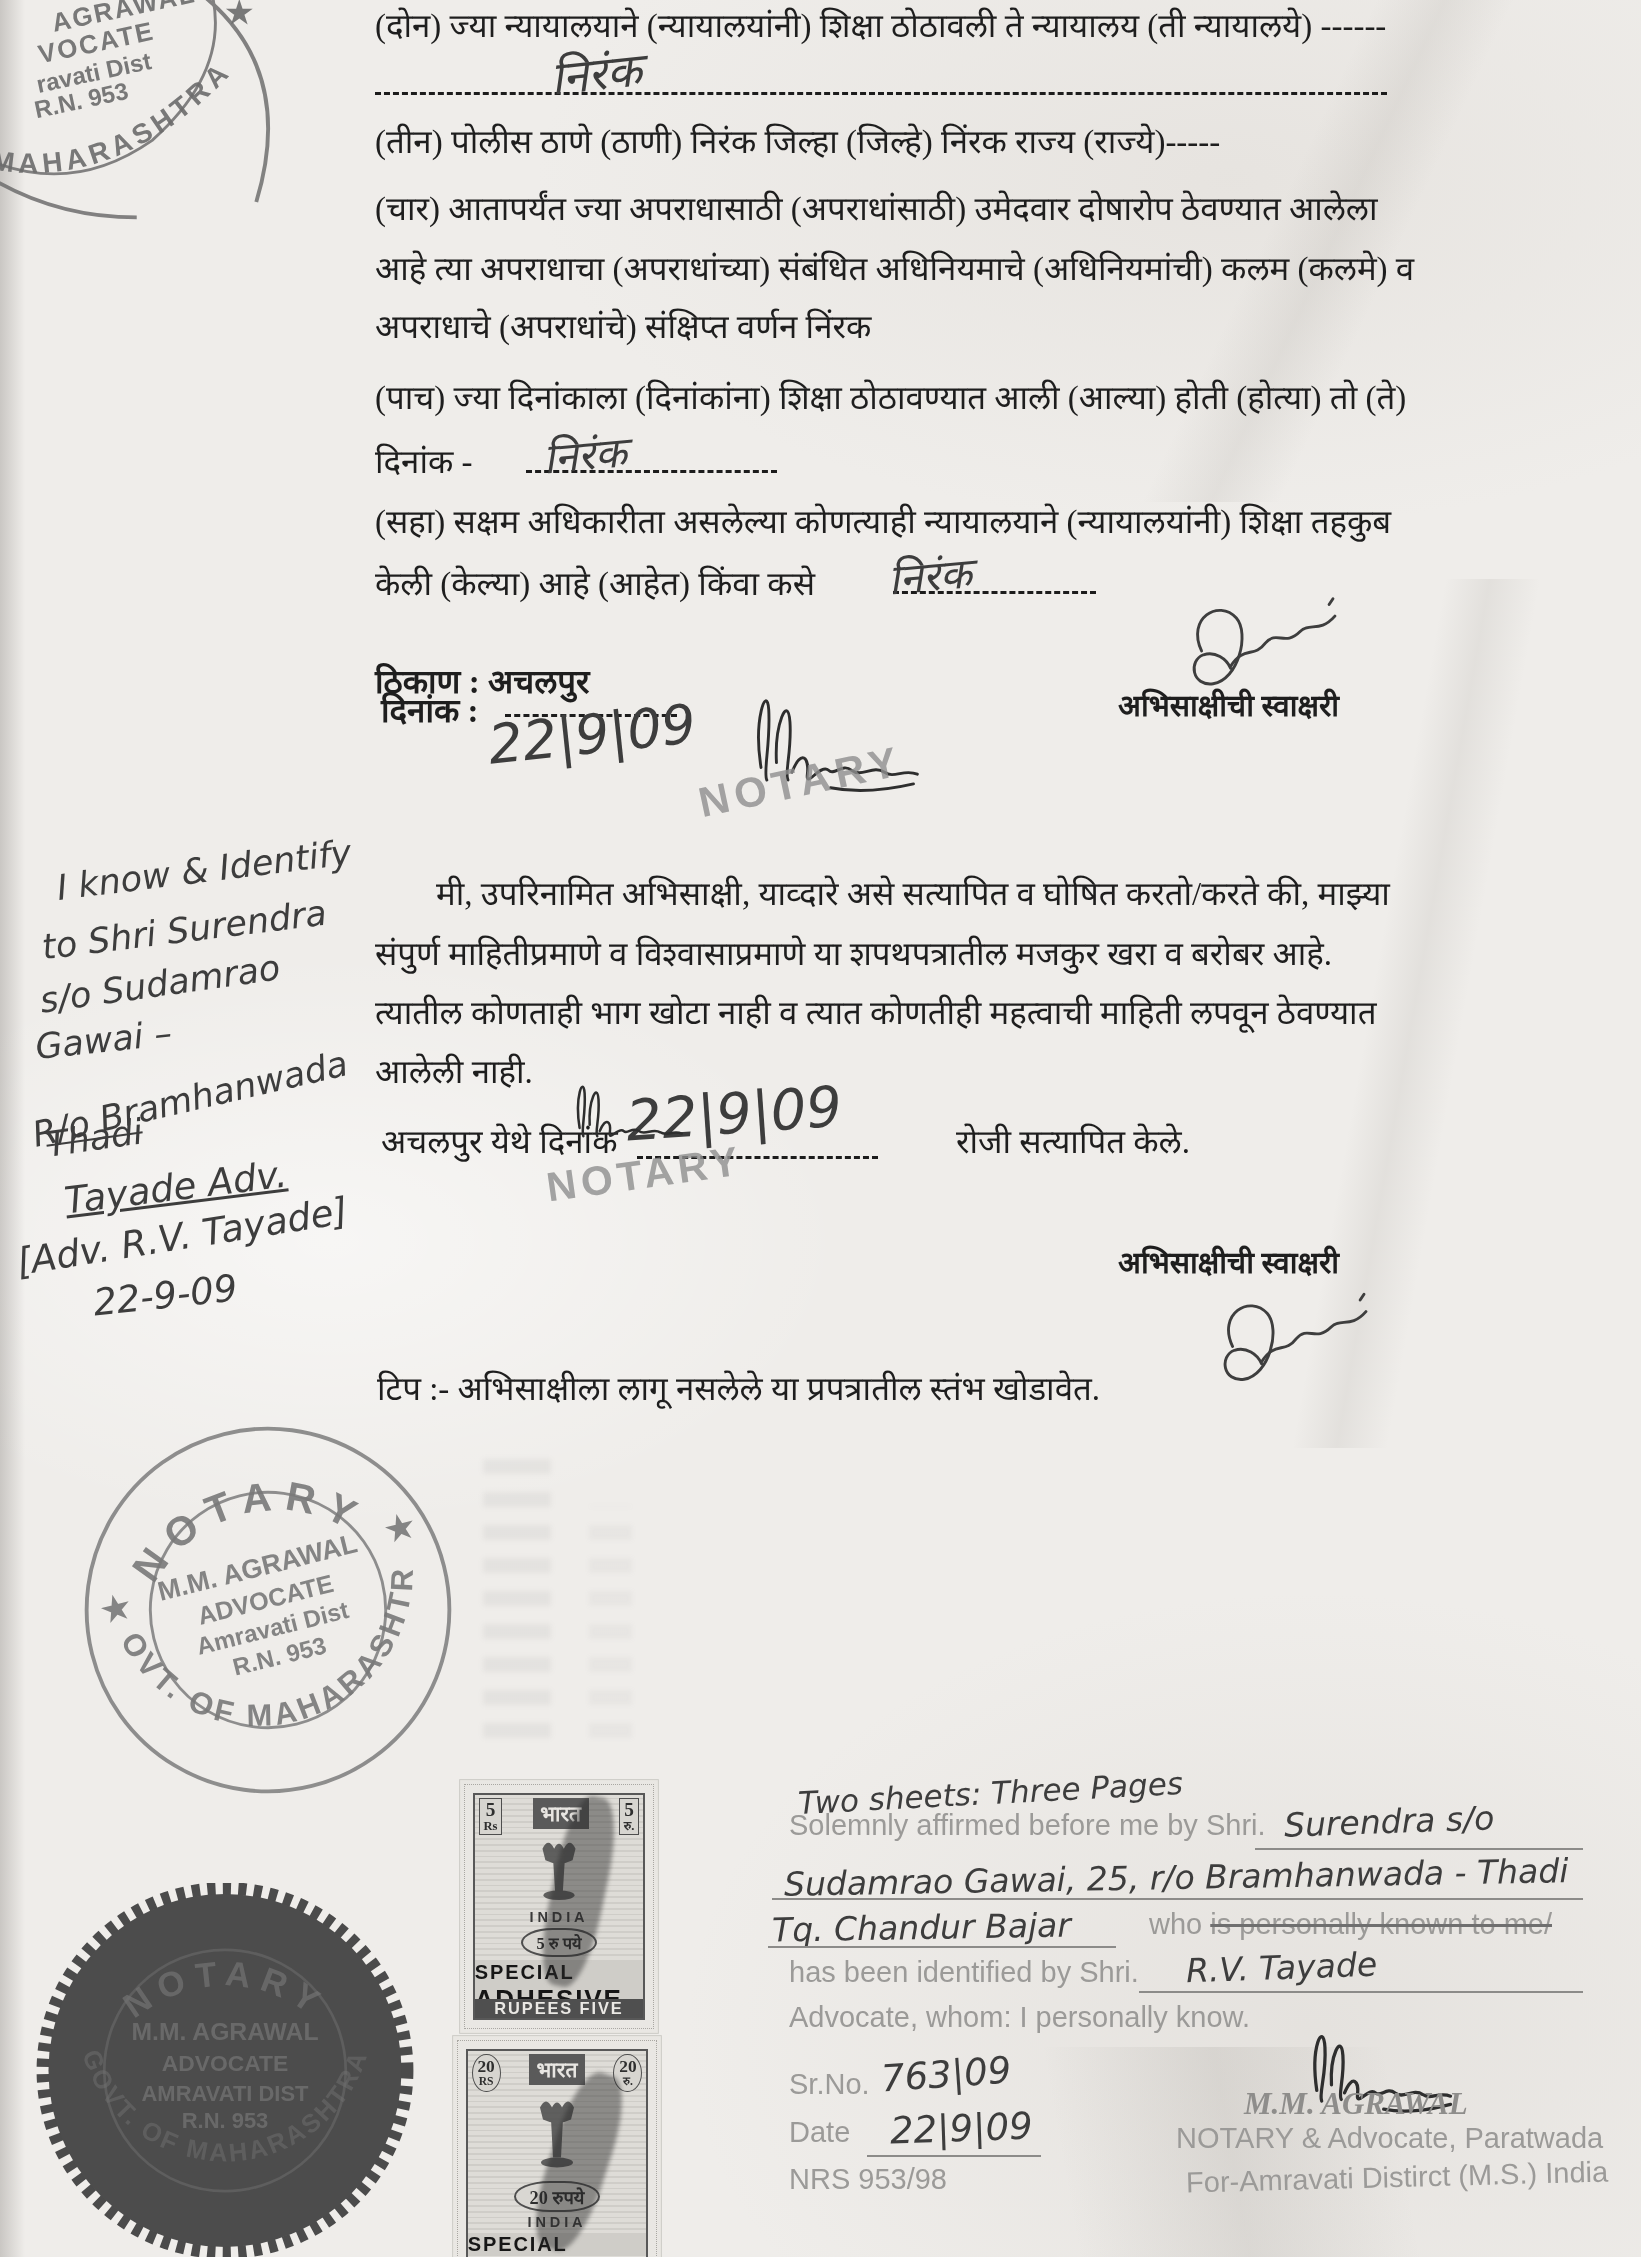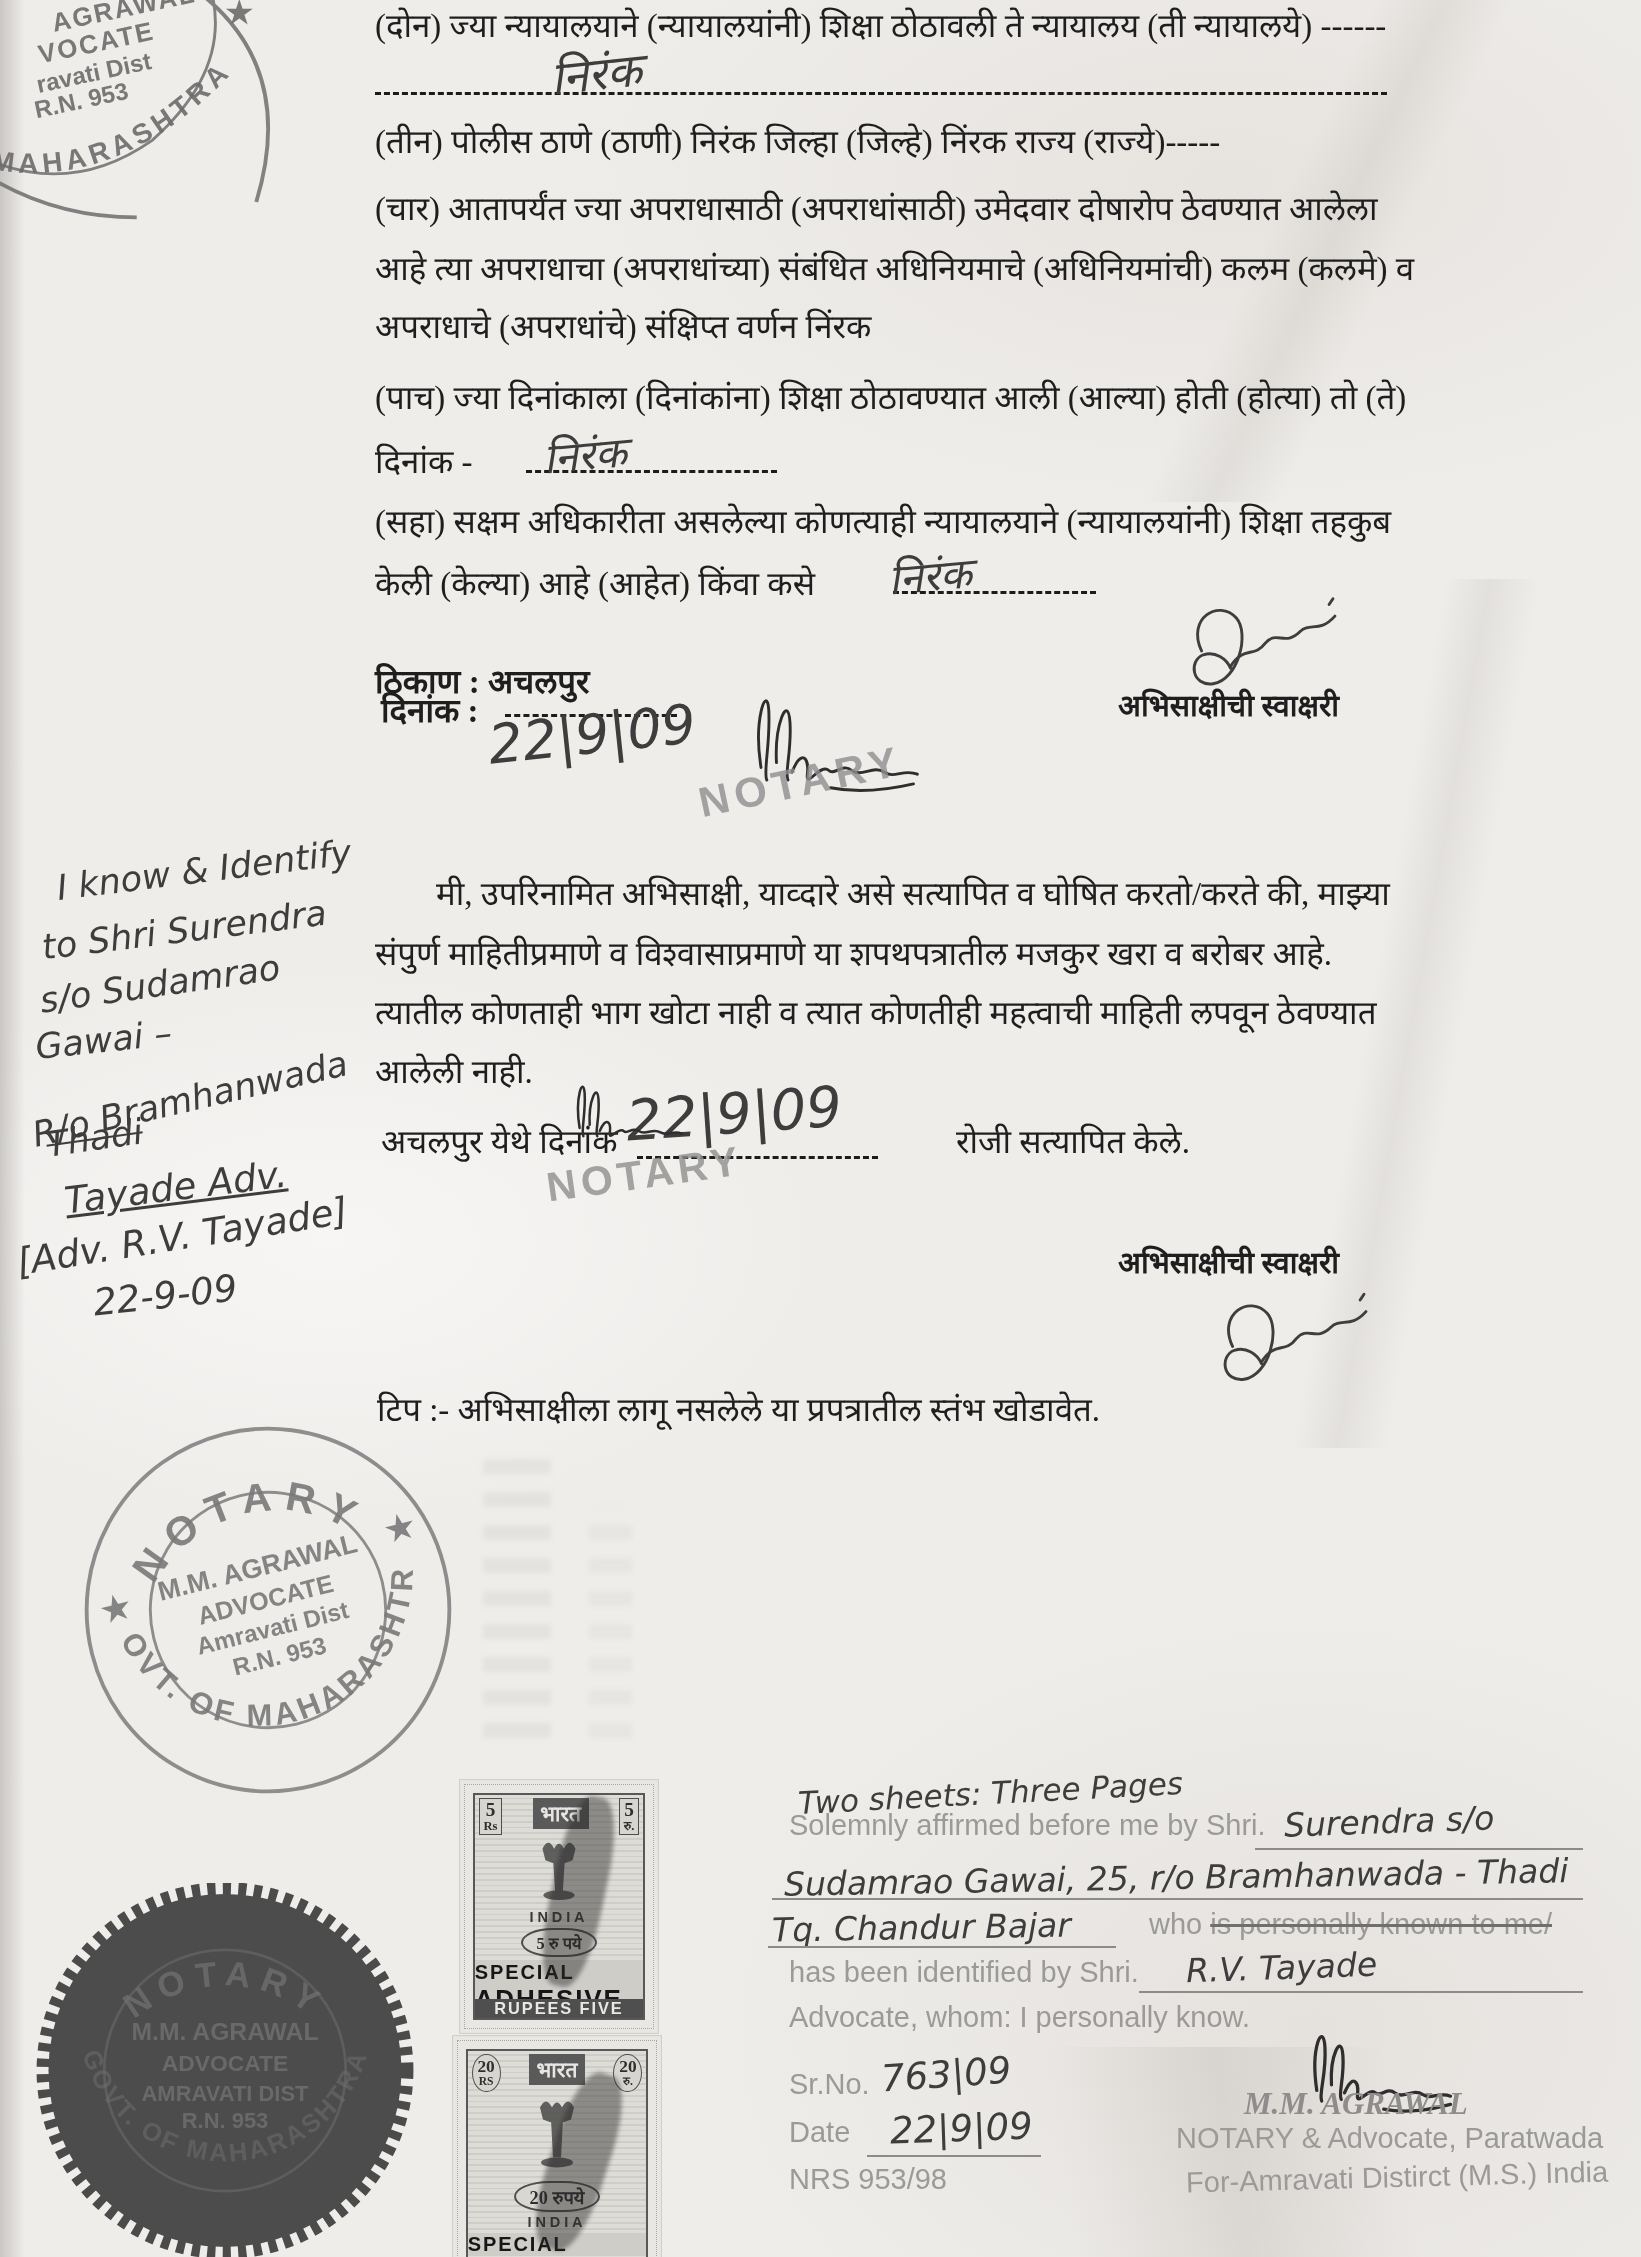--- a/index.html
+++ b/index.html
@@ -132,21 +132,21 @@
 
   <div class="pline bold" style="left:1118px;top:1244px;font-size:30px;">अभिसाक्षीची स्वाक्षरी</div>
   <svg class="sig" style="left:1190px;top:1276px;" width="203" height="135" viewBox="0 0 210 118">
     <g stroke="#3e3e3e" stroke-width="3" fill="none" stroke-linecap="round">
       <path d="M44,62 C28,28 62,8 80,28 C94,44 82,92 56,96 C34,99 30,72 46,66 C58,62 70,70 74,80"></path>
       <path d="M74,78 C88,56 98,70 110,54 C122,40 130,58 146,42 C156,32 166,44 182,26"></path>
       <path d="M176,14 L180,8"></path>
     </g>
   </svg>
 
-  <div class="pline" style="left:377px;top:1369px;margin-top:21px;">टिप :- अभिसाक्षीला लागू नसलेले या प्रपत्रातील स्तंभ खोडावेत.</div>
+  <div class="pline" style="left:377px;top:1369px;">टिप :- अभिसाक्षीला लागू नसलेले या प्रपत्रातील स्तंभ खोडावेत.</div>
 
   <div class="hw" style="left:56px;top:850px;font-size:35px;transform:rotate(-7deg);">I know &amp; Identify</div>
   <div class="hw" style="left:41px;top:910px;font-size:35px;transform:rotate(-7deg);">to Shri Surendra</div>
   <div class="hw" style="left:39px;top:964px;font-size:35px;transform:rotate(-8deg);">s/o Sudamrao</div>
   <div class="hw" style="left:35px;top:1020px;font-size:35px;transform:rotate(-6deg);">Gawai –</div>
   <div class="hw" style="left:29px;top:1079px;font-size:35px;transform:rotate(-13deg);">R/o Bramhanwada</div>
   <div class="hw" style="left:46px;top:1118px;font-size:35px;transform:rotate(-8deg);text-decoration:line-through;text-decoration-thickness:1.9px;">Thadi</div>
   <div class="hw" style="left:64px;top:1166px;font-size:37px;transform:rotate(-7deg);text-decoration:underline;">Tayade Adv.</div>
   <div class="hw" style="left:15.4px;top:1215px;font-size:37px;transform:rotate(-9deg);">[Adv. R.V. Tayade]</div>
   <div class="hw" style="left:93px;top:1274px;font-size:37px;transform:rotate(-6deg);">22-9-09</div>

